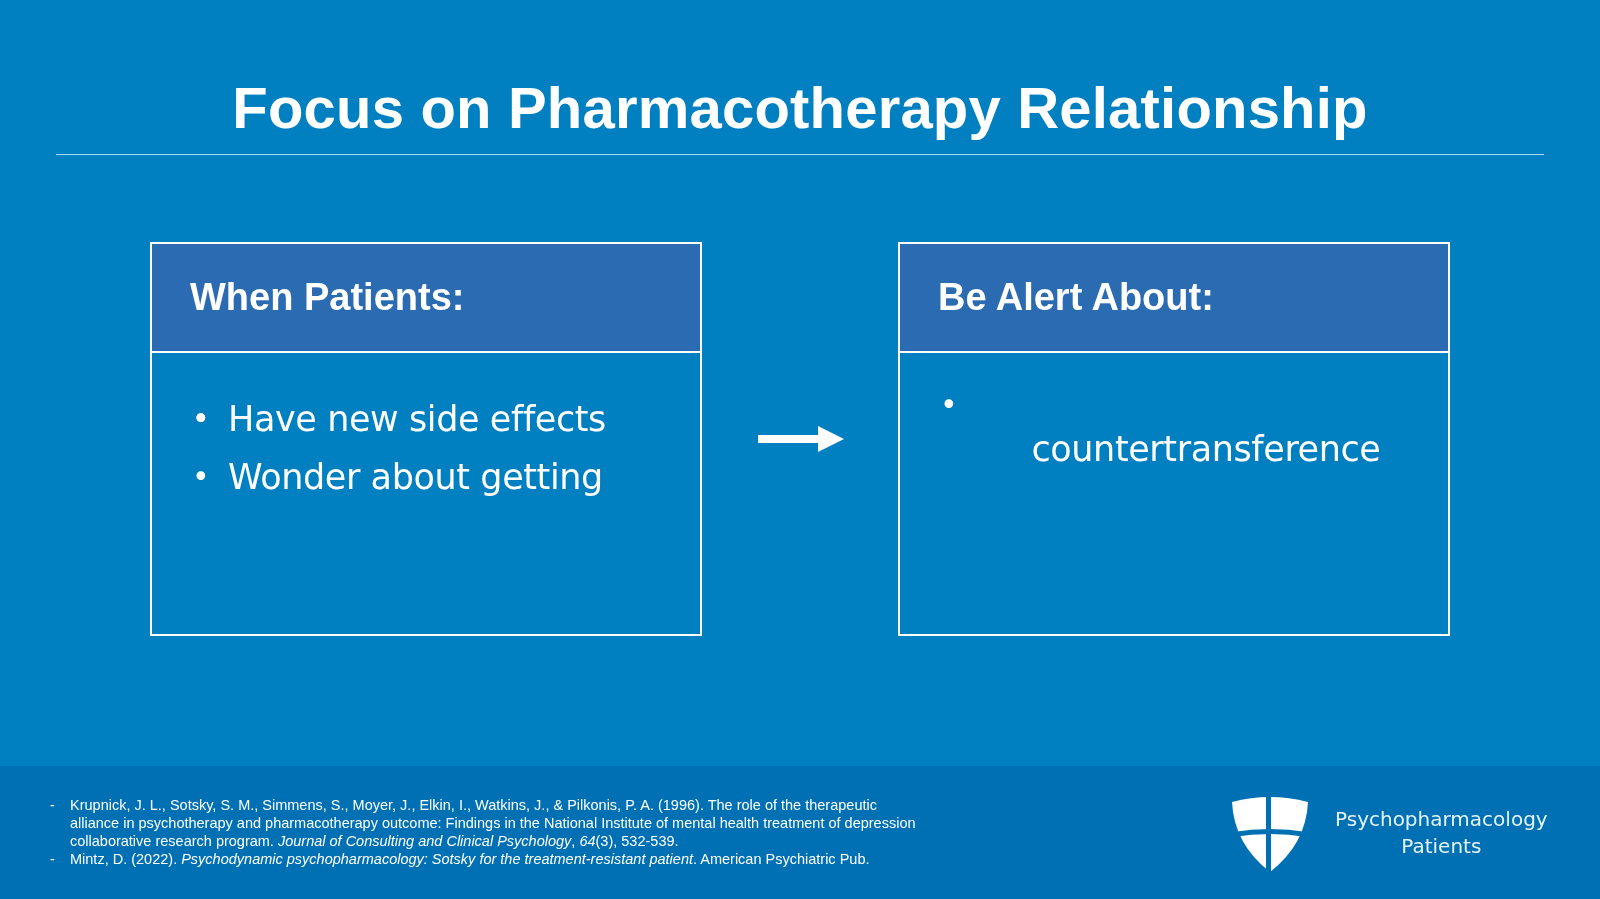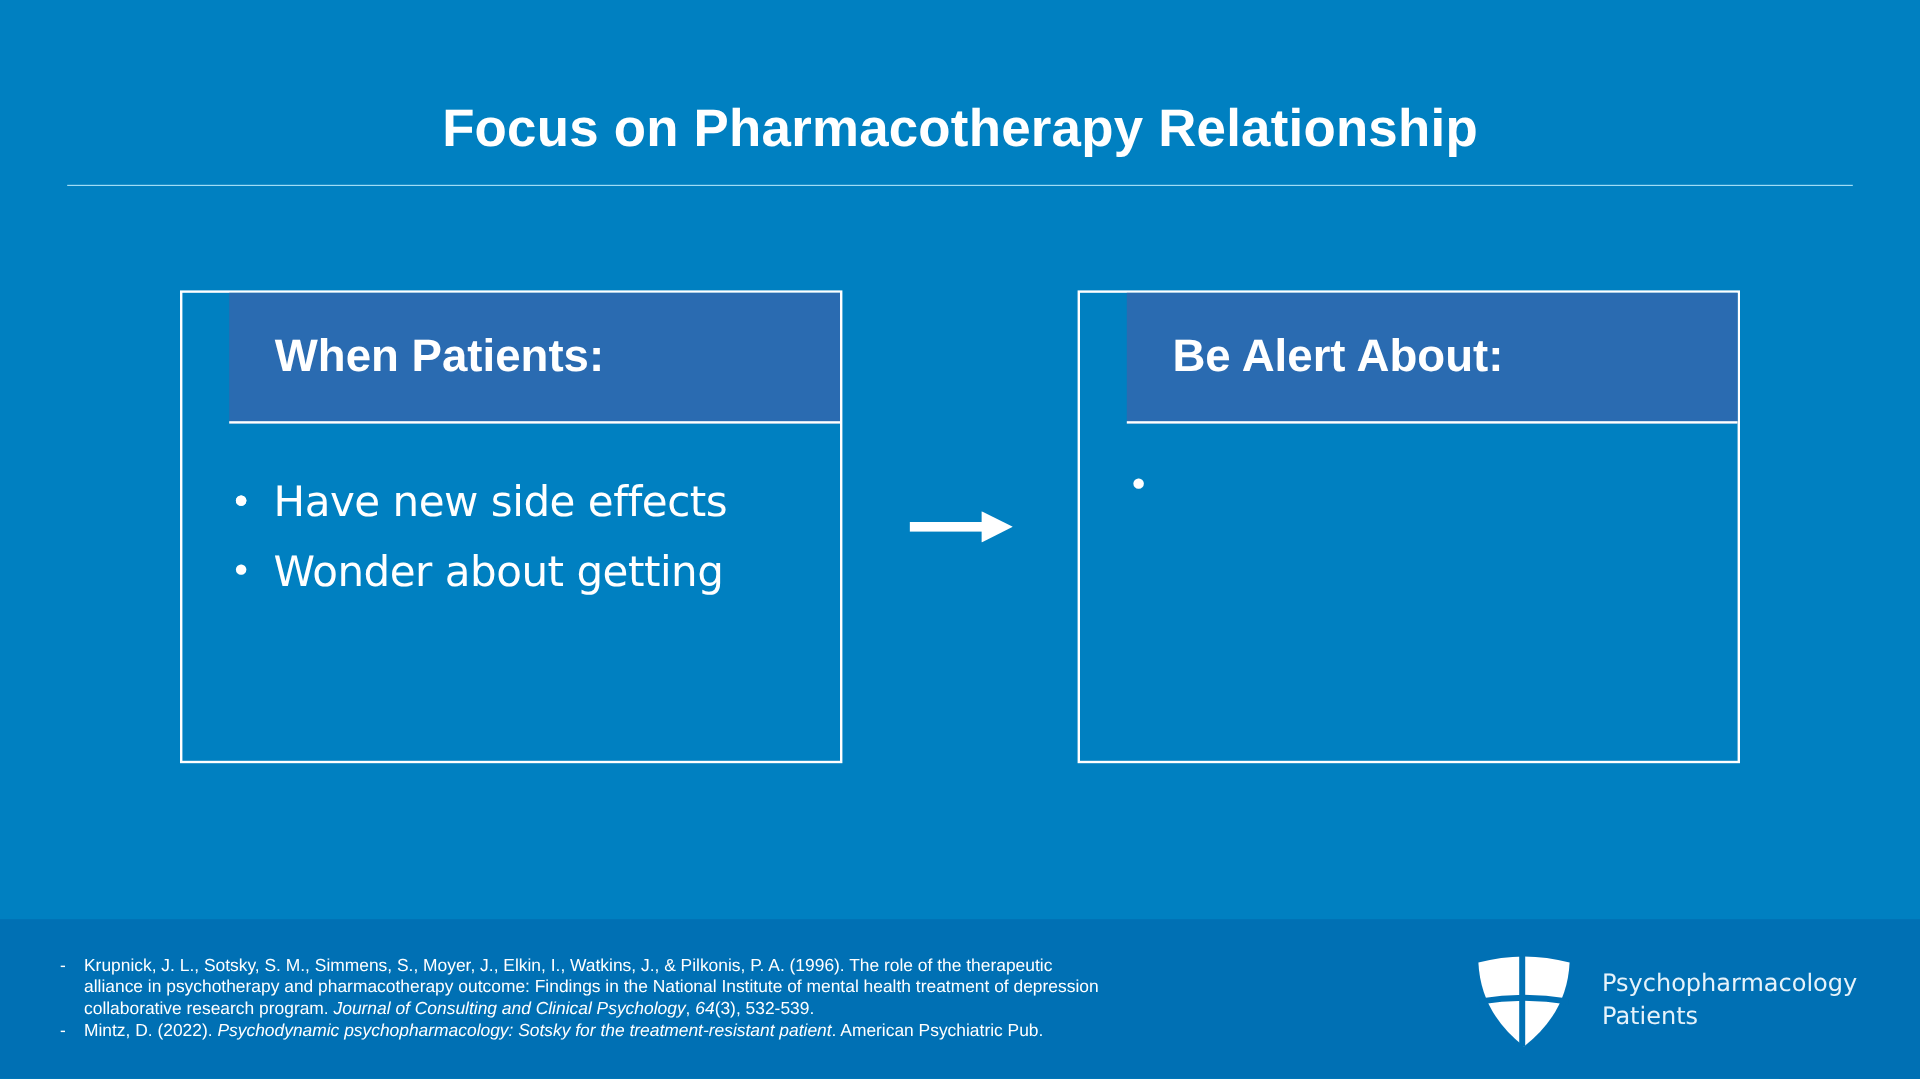--- a/index.html
+++ b/index.html
@@ -5,36 +5,35 @@
   html, body { margin:0; padding:0; }
   body {
     width:1600px; height:899px; overflow:hidden; position:relative;
     background:#0080C1;
     font-family:"DejaVu Sans", sans-serif;
     color:#ffffff;
   }
   .title {
     position:absolute; left:0; top:70px; width:1600px; text-align:center;
     font-family:"Liberation Sans", sans-serif; font-weight:bold;
-    font-size:44px; letter-spacing:0.2px; line-height:76px;
+    font-size:58px; letter-spacing:0.2px; line-height:76px;
   }
   .divider {
     position:absolute; left:56px; top:154px; width:1488px; height:1px;
     background:#9fdcf5;
   }
   .box {
     position:absolute; top:242px; width:548px; height:390px;
     border:2px solid #ffffff; box-sizing:content-box;
   }
   .box.left { left:150px; }
   .box.right { left:898px;text-align:center; }
   .box-header {
     height:107px; background:#2A6BB1; border-bottom:2px solid #ffffff;
     position:relative;
-    margin-left:39px;
   }
   .box-header .label {
     position:absolute; left:38px; top:32px;
     font-family:"Liberation Sans", sans-serif; font-weight:bold; font-size:38px;
   }
   .box-body { position:relative; padding:30px 0 0 38px; }
   .bullets { list-style:none; margin:0; padding:0; }
   .bullets li {
     position:relative; font-size:35px; line-height:44px;
     padding-left:38px; margin-bottom:14px; font-family:"DejaVu Sans", sans-serif;
@@ -58,20 +57,21 @@
   .ref { position:relative; padding-left:20px; }
   .ref .dash { position:absolute; left:0; top:0; }
   .logo {
     position:absolute; left:1230px; top:28px; width:330px; height:80px;
   }
   .logo svg { position:absolute; left:0; top:0; }
   .logo .name {
     position:absolute; left:105px; top:12px;
     font-family:"DejaVu Sans", sans-serif; font-size:20px; line-height:27px;
     color:#e6f3fb;
+    text-align:center;
   }
 </style>
 </head>
 <body>
 
 <div class="title">Focus on Pharmacotherapy Relationship</div>
 <div class="divider"></div>
 
 <div class="box left">
   <div class="box-header">
@@ -101,20 +101,21 @@
 
 <div class="box right">
   <div class="box-header">
     <span class="label">Be Alert About:</span>
   </div>
   <div class="box-body">
     <ul class="bullets">
       <li>
         <span class="dot">•</span>
         <br>
+        <span>countertransference</span>
       </li>
     </ul>
   </div>
 </div>
 
 <div class="footer">
   <div class="refs">
     <div class="ref">
       <span class="dash">-</span>
       <span>Krupnick, J. L., Sotsky, S. M., Simmens, S., Moyer, J., Elkin, I., Watkins, J., &amp; Pilkonis, P. A. (1996). The role of the therapeutic alliance in psychotherapy and pharmacotherapy outcome: Findings in the National Institute of mental health treatment of depression collaborative research program. </span><i>Journal of Consulting and Clinical Psychology</i><span>, </span><i>64</i><span>(3), 532-539.</span>

